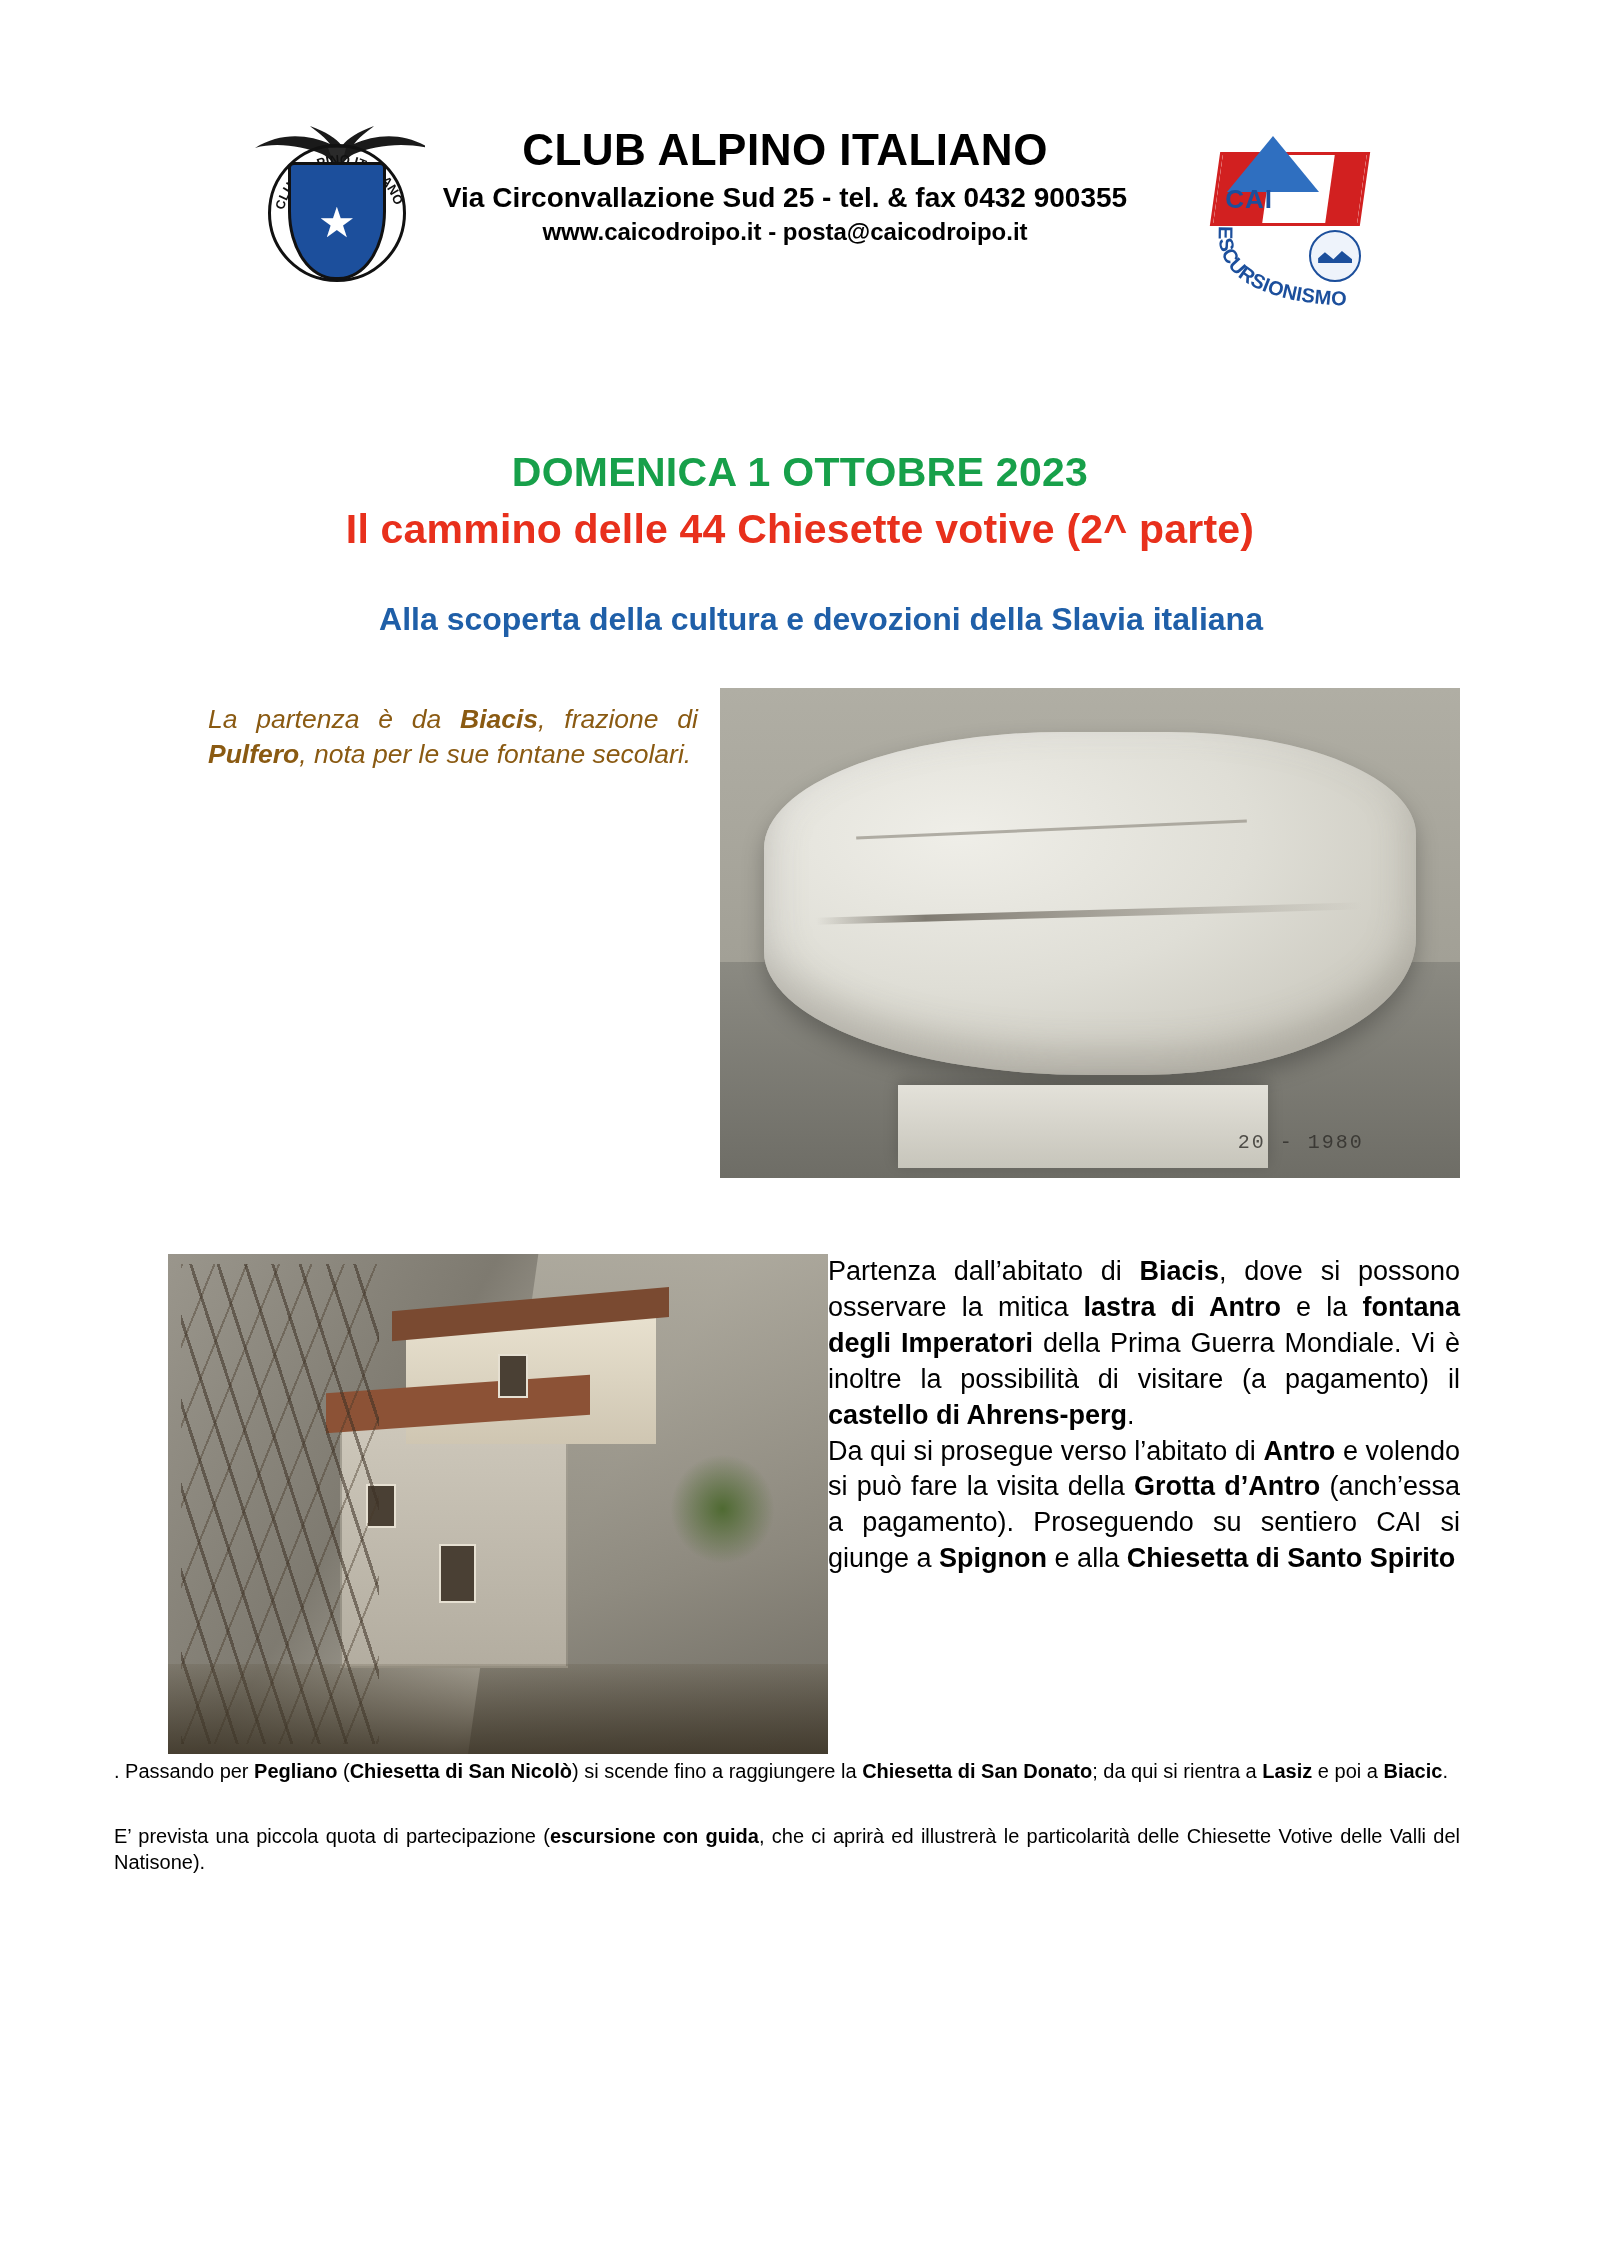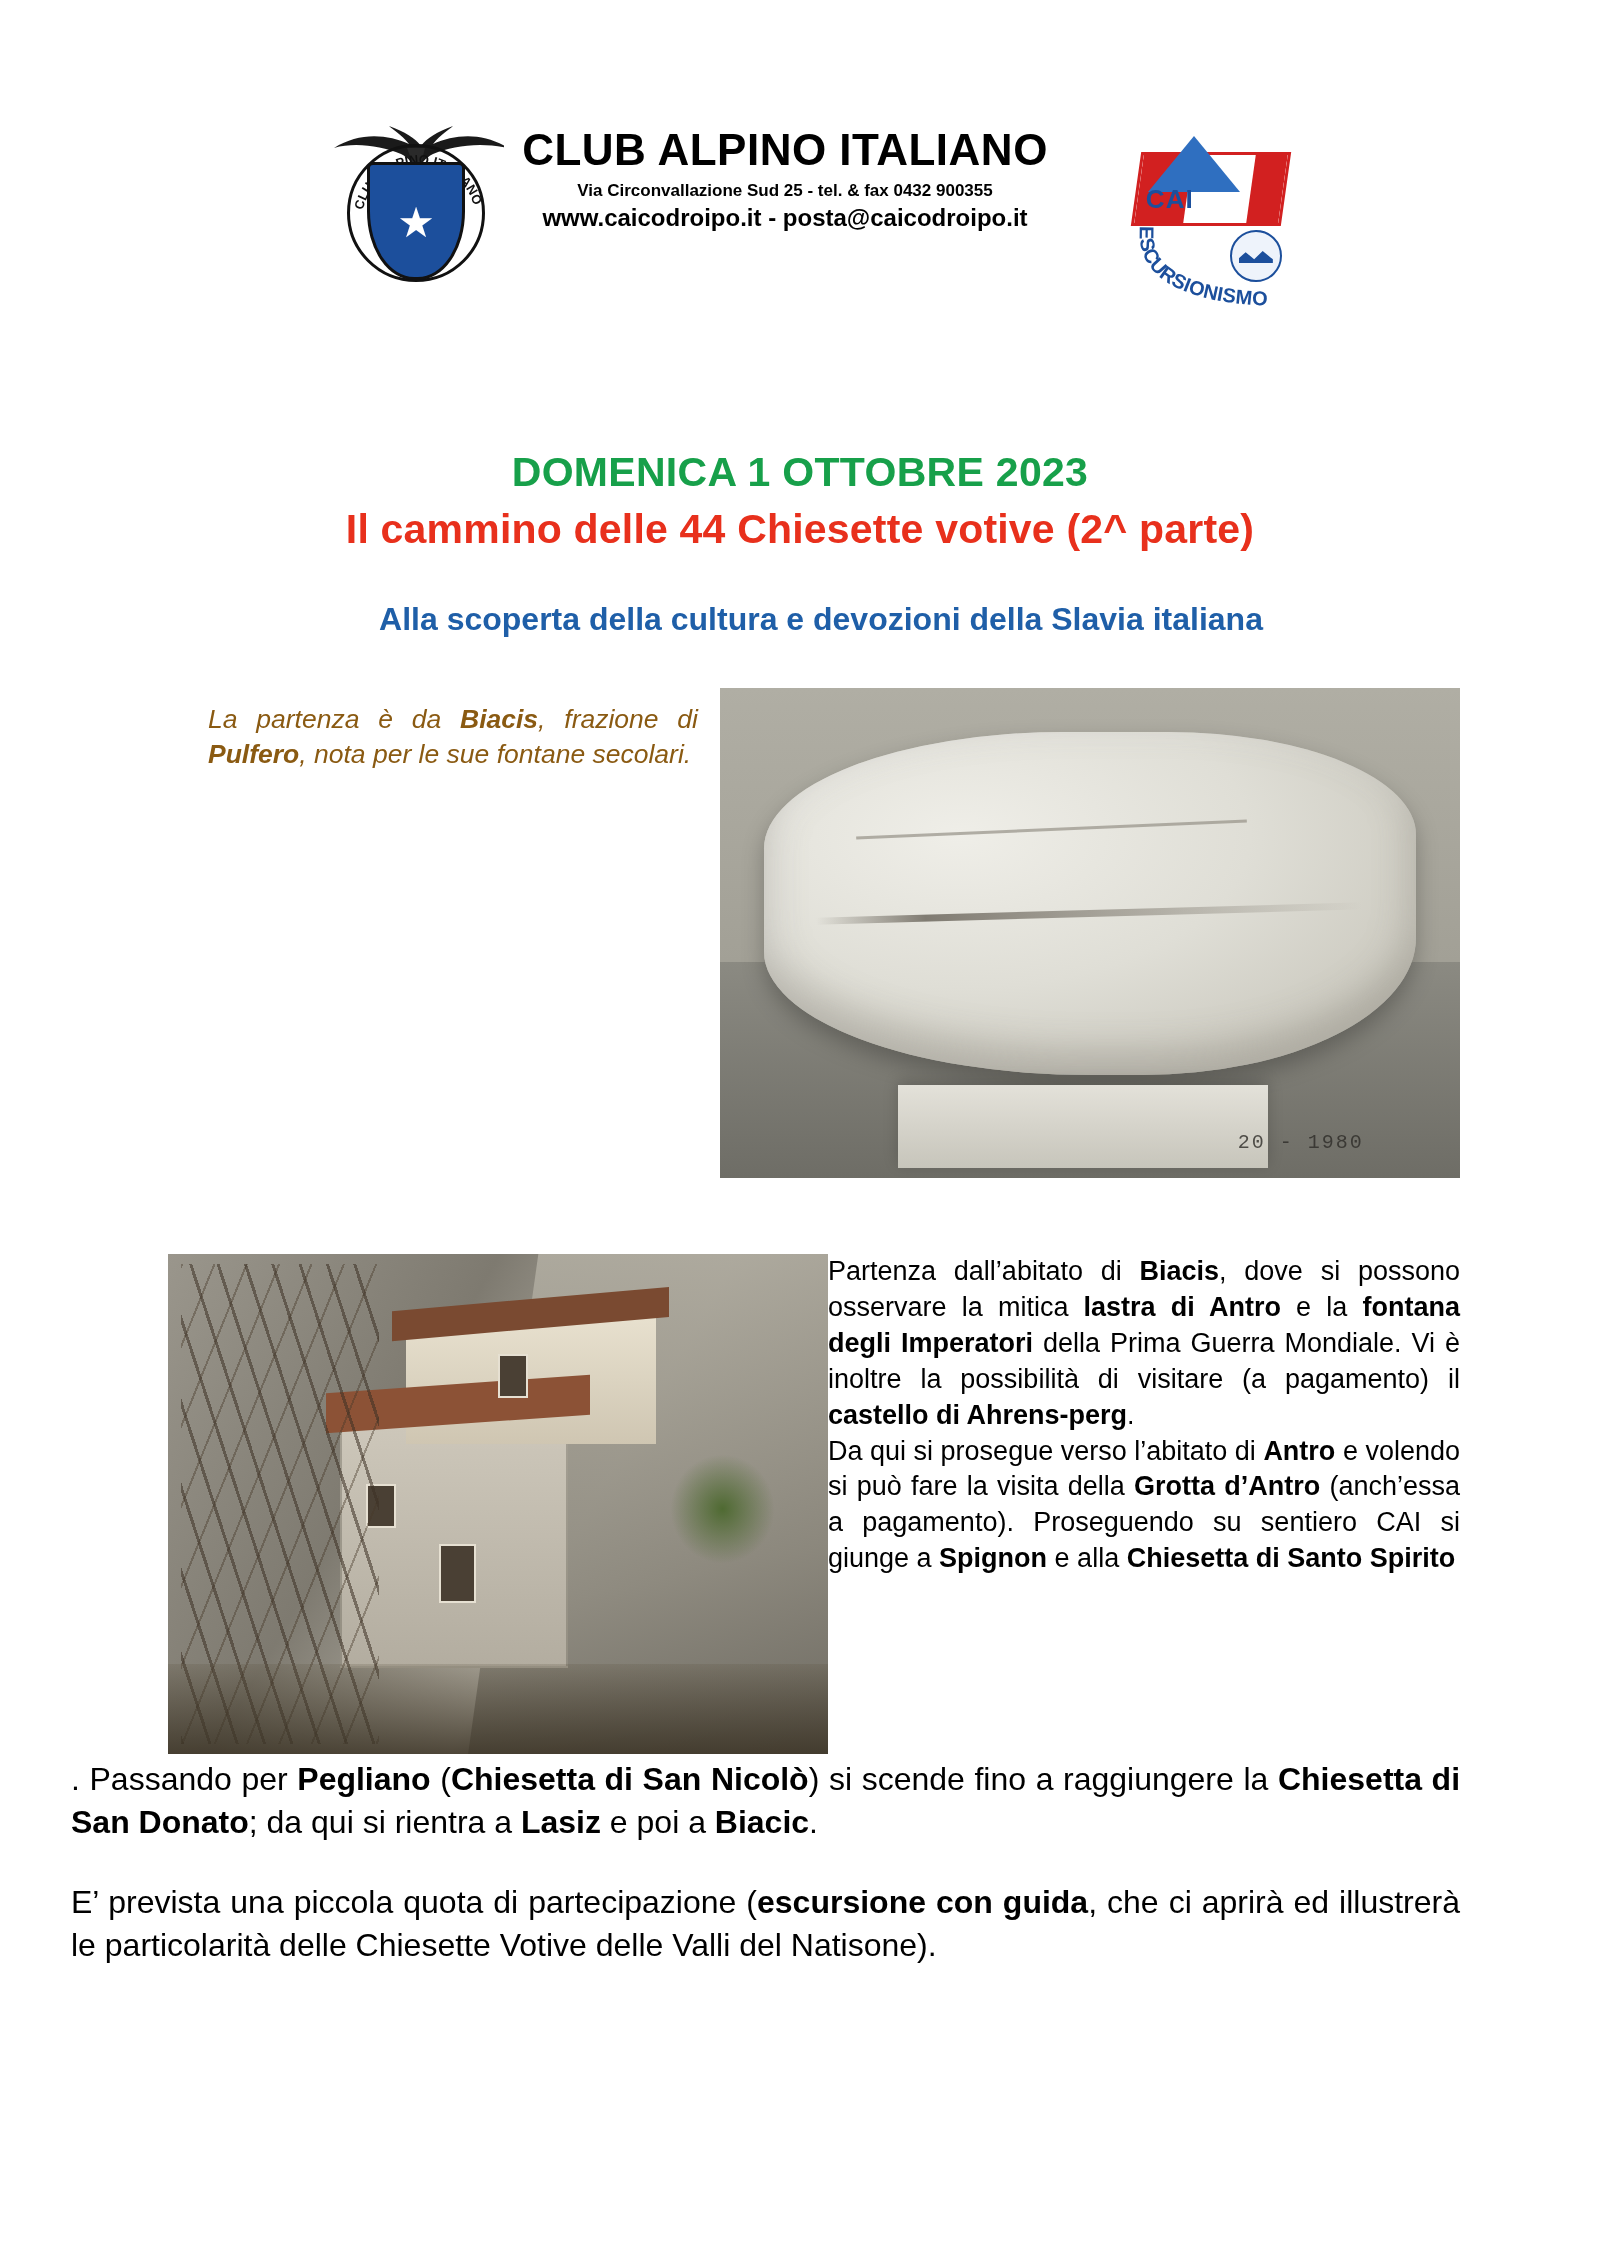--- a/index.html
+++ b/index.html
@@ -49,21 +49,21 @@
     letter-spacing: 0.5px;
     line-height: 1.08;
   }
   .org-subtitle {
     font-size: 34px;
     font-weight: bold;
     line-height: 1.25;
     margin-top: 2px;
   }
   .org-address {
-    font-size: 17px;
+    font-size: 28px;
     font-weight: bold;
     margin-top: 6px;
     line-height: 1.32;
   }
   .org-web {
     font-size: 24px;
     font-weight: bold;
     line-height: 1.32;
   }
   .esc-logo {
@@ -296,23 +296,23 @@
 
   .text2 {
     flex: 1 1 auto;
     font-size: 27px;
     line-height: 1.33;
     text-align: justify;
   }
   .text2 b { font-weight: bold; }
 
   .para-wide {
-    padding-left: 71px;
+    padding-left: 114px;
     padding-right: 140px;
-    font-size: 32px;
+    font-size: 20px;
     line-height: 1.33;
     text-align: justify;
     margin-top: 4px;
   }
   .para-wide b { font-weight: bold; }
   .para-gap { margin-top: 38px; }
 
   
   .eagle {
     position: absolute;

